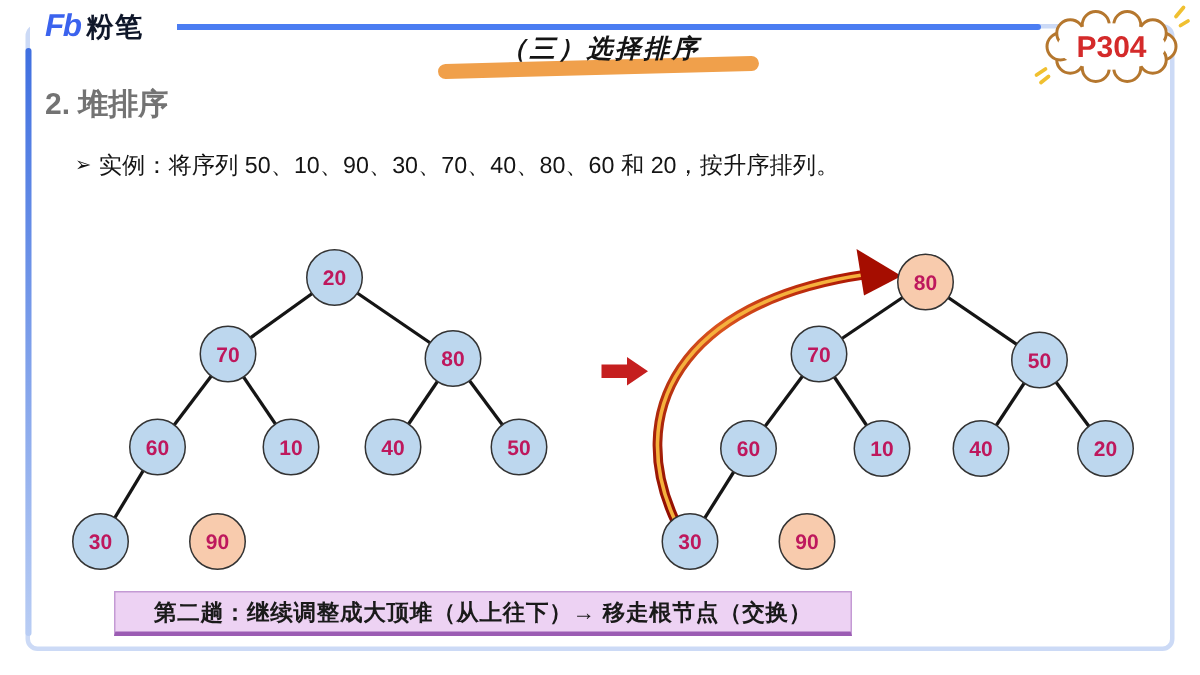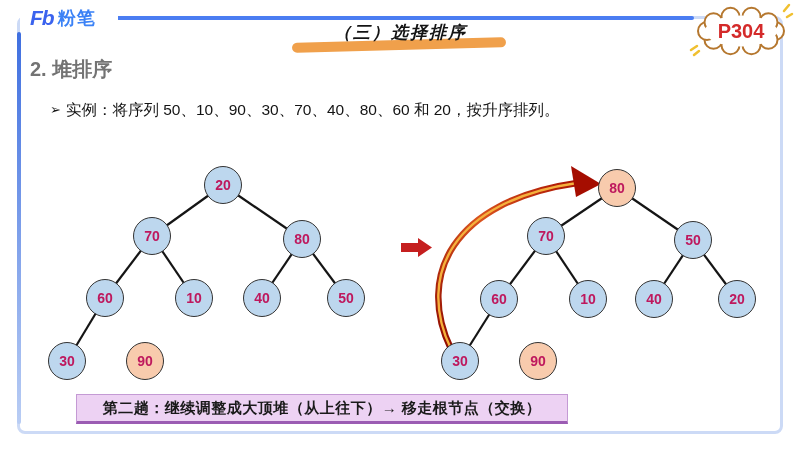--- a/index.html
+++ b/index.html
@@ -20,21 +20,21 @@
     position:absolute;left:17px;top:32px;width:4px;height:392px;
     background:linear-gradient(#3f6fe0,#b9cdf4);border-radius:2px;
   }
   
   .logo-patch{position:absolute;left:20px;top:4px;width:98px;height:28px;background:#fff;}
   .logo{position:absolute;left:30px;top:6px;display:flex;align-items:center;gap:4px;}
   .logo-mark{
     font-style:italic;font-weight:bold;font-size:21px;color:#3b63ee;
     letter-spacing:-1px;
   }
-  .logo-text{font-weight:bold;font-size:18px;color:#3b82f6;letter-spacing:1px;}
+  .logo-text{font-weight:bold;font-size:18px;color:#0f172a;letter-spacing:1px;}
   
   .title-highlight{
     position:absolute;left:292px;top:40px;width:214px;height:10px;
     background:#F0A04B;border-radius:6px;transform:rotate(-1.5deg);
   }
   .title{
     position:absolute;left:288px;top:21px;width:225px;text-align:center;
     font-family:"DejaVu Serif","Liberation Serif",serif;font-style:italic;
     font-weight:bold;font-size:17px;letter-spacing:2px;color:#141414;
   }

